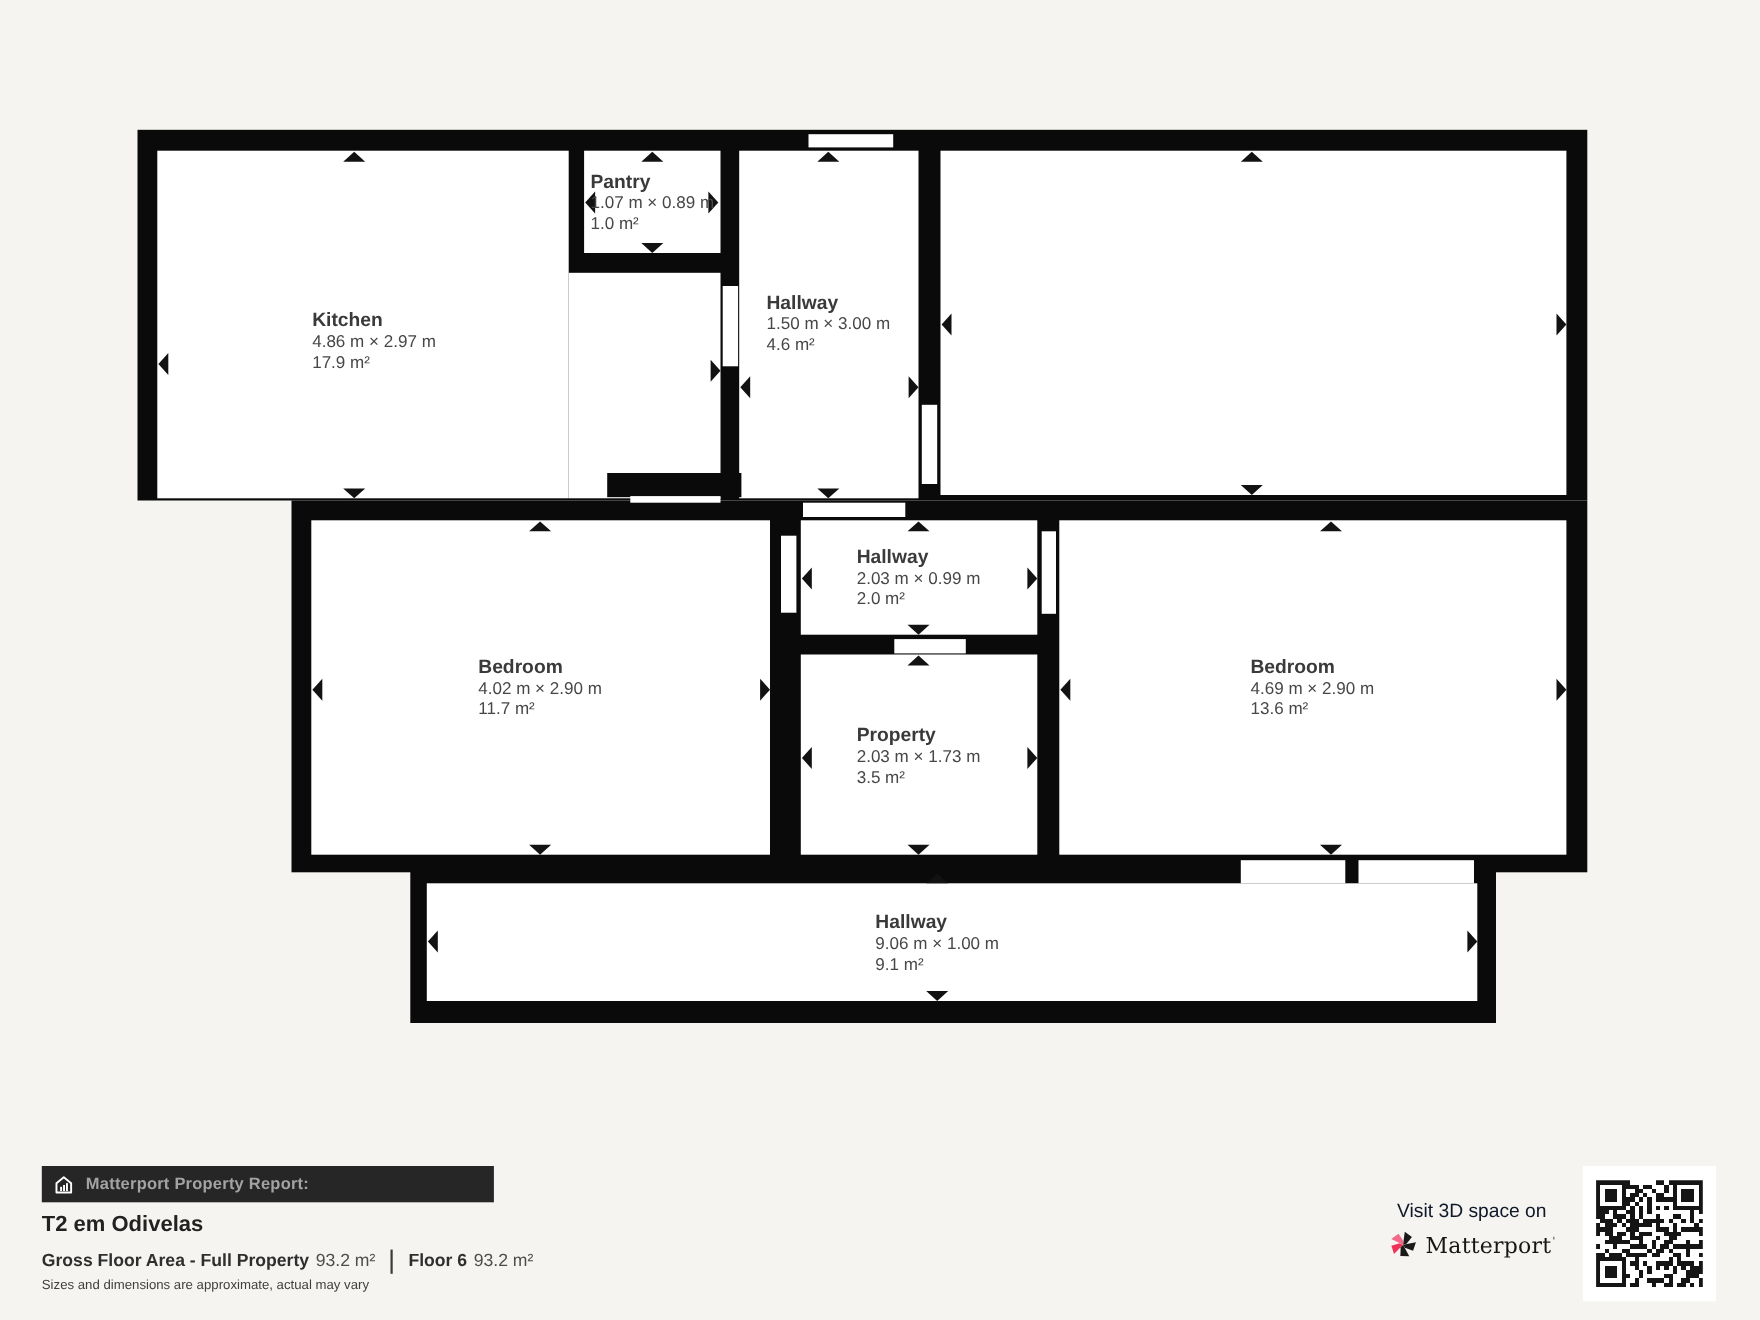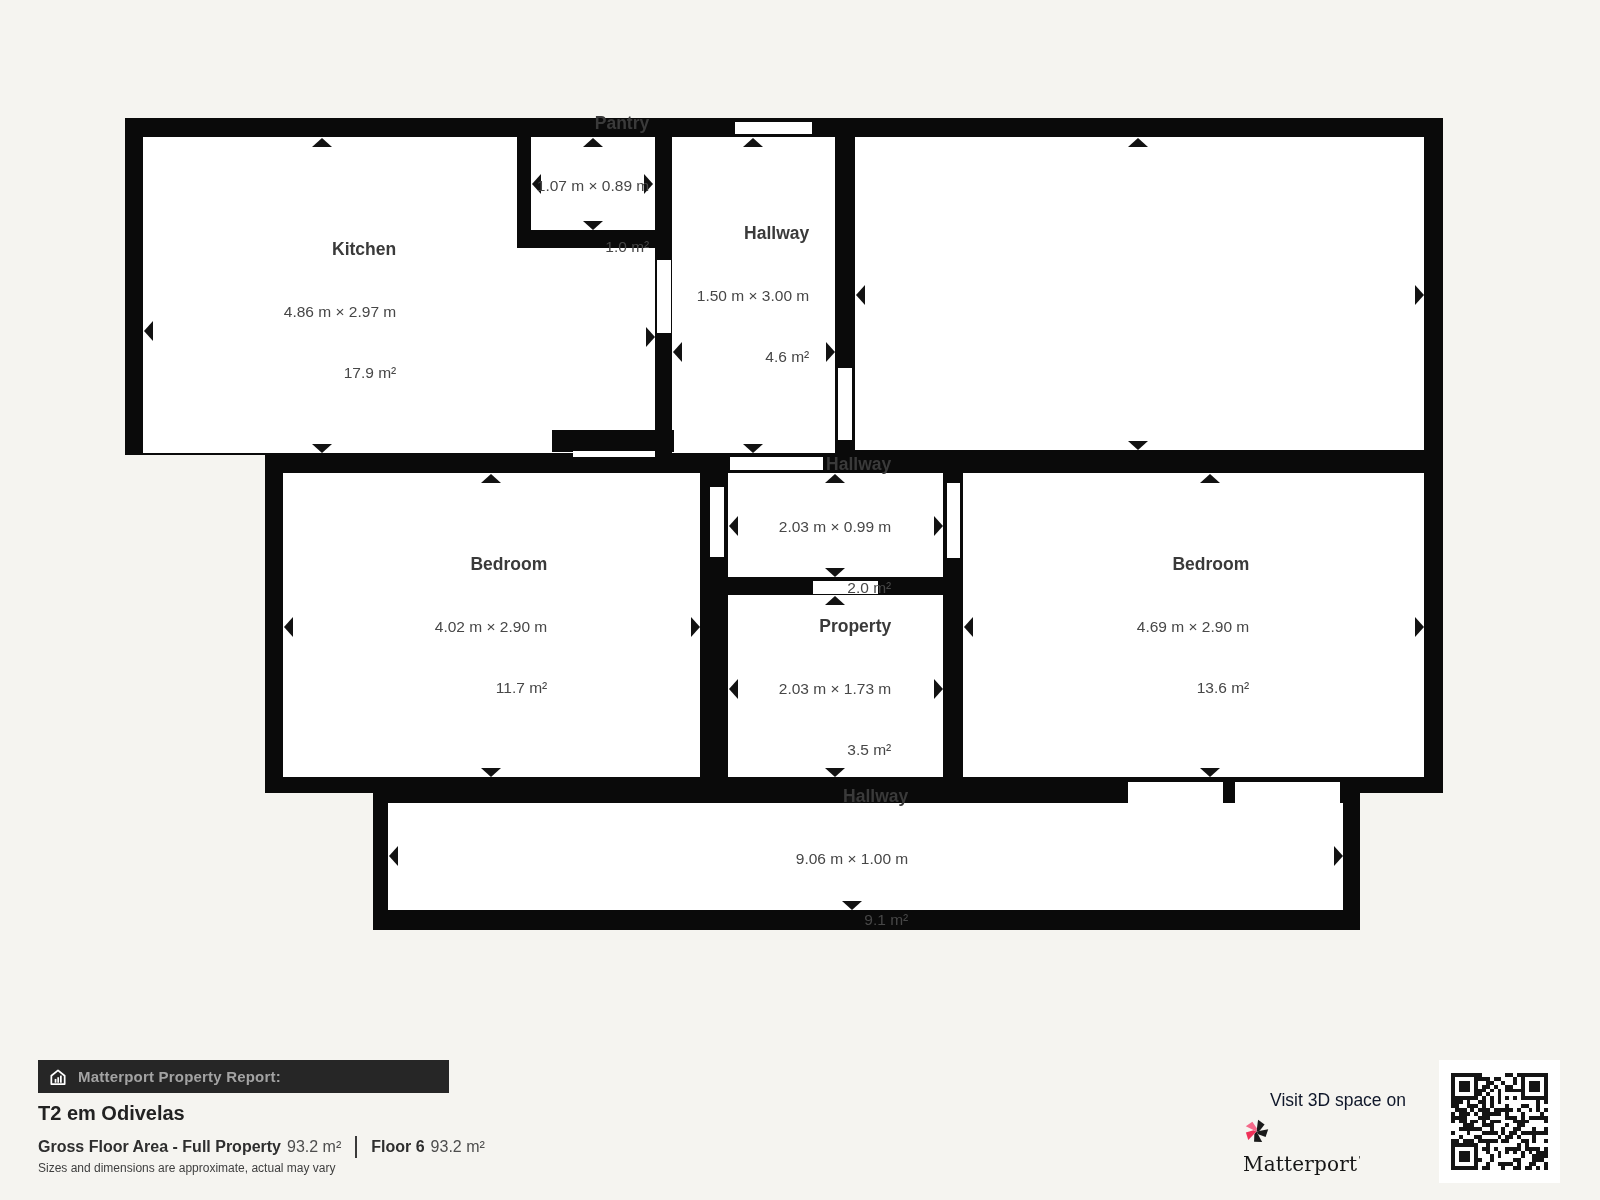--- a/index.html
+++ b/index.html
@@ -2,42 +2,42 @@
 <html><head>
 <meta charset="utf-8">
 <style>
   html,body{margin:0;padding:0;}
   body{width:1600px;height:1200px;background:#f5f4f0;font-family:"Liberation Sans",sans-serif;overflow:hidden;position:relative;}
   .canvas{position:absolute;left:0;top:0;width:1600px;height:1200px;}
   
   .blk{position:absolute;background:#0a0a0a;}
   .rm{position:absolute;background:#ffffff;}
   .slot{position:absolute;background:#ffffff;}
-  .room-label{position:absolute;transform:translate(-50%,-50%);text-align:right;white-space:nowrap;color:#3e3e3e;}
+  .room-label{position:absolute;transform:translate(-50%,-50%);text-align:left;white-space:nowrap;color:#3e3e3e;}
   .rn{font-size:17.5px;font-weight:700;line-height:21px;color:#3a3a3a;}
-  .rd,.ra{font-size:15.5px;line-height:19px;color:#474747;margin-top:42px;}
+  .rd,.ra{font-size:15.5px;line-height:19px;color:#474747;}
   
   .au,.ad,.al,.ar{position:absolute;width:0;height:0;}
   .au{border-left:10px solid transparent;border-right:10px solid transparent;border-bottom:9px solid #121212;}
   .ad{border-left:10px solid transparent;border-right:10px solid transparent;border-top:9px solid #121212;}
   .al{border-top:10px solid transparent;border-bottom:10px solid transparent;border-right:9px solid #121212;}
   .ar{border-top:10px solid transparent;border-bottom:10px solid transparent;border-left:9px solid #121212;}
   
   .report-bar{position:absolute;left:38px;top:1060px;width:411px;height:33px;background:#262626;display:flex;align-items:center;padding:0;box-sizing:border-box;}
   .report-bar .ic{margin-left:10px;display:flex;align-items:center;}
   .report-bar .txt{color:#a3a3a3;font-size:15px;font-weight:700;margin-left:10px;letter-spacing:.2px;}
   .prop-title{position:absolute;left:38px;top:1102px;font-size:20px;font-weight:700;color:#222222;}
   .gross-line{position:absolute;left:38px;top:1136px;font-size:16px;color:#2e2e2e;display:flex;align-items:center;}
   .gross-line .b{font-weight:700;color:#2e2e2e;}
   .gross-line .v{font-weight:400;color:#4d4d4d;margin-left:6px;}
   .gross-line .vline{width:2px;height:22px;background:#3a3a3a;margin:0 14px;}
   .disclaimer{position:absolute;left:38px;top:1161px;font-size:12px;color:#3f3f3f;}
   .visit-block{position:absolute;left:1243px;top:1090px;width:190px;text-align:center;}
   .visit-text{font-size:17.5px;color:#0f172a;}
-  .brand-row{margin-top:7px;display:flex;align-items:flex-start;justify-content:center;gap:7px;flex-direction:column;}
+  .brand-row{margin-top:7px;display:flex;align-items:center;justify-content:center;gap:7px;}
   .brand-name{font-family:"DejaVu Serif",serif;font-size:20px;color:#161616;letter-spacing:.2px;}
   .brand-mark{font-size:9px;color:#161616;vertical-align:super;margin-left:1px;}
   .qr-card{position:absolute;left:1439px;top:1060px;width:121px;height:123px;background:#ffffff;display:flex;align-items:center;justify-content:center;}
 </style>
 </head>
 <body>
 
 <div class="canvas">
 
   <div class="blk" style="left:125px;top:118px;width:1318px;height:337px"></div>

